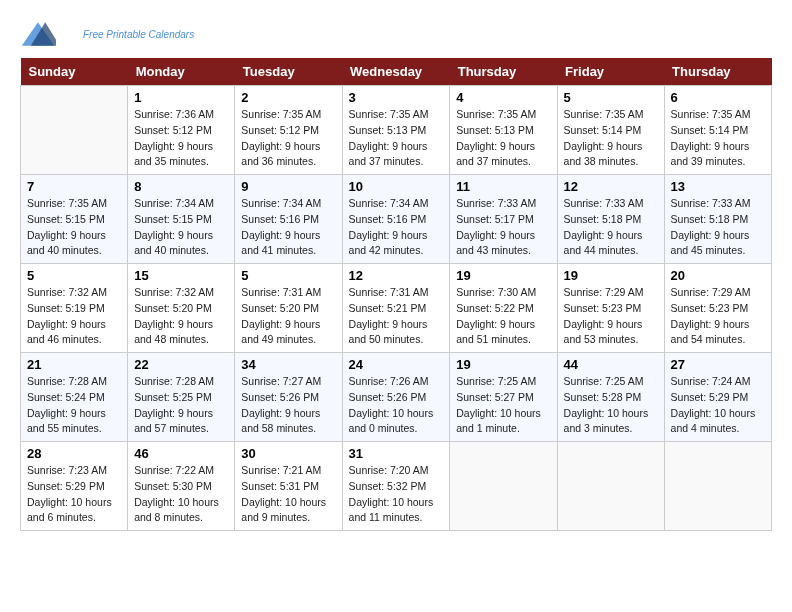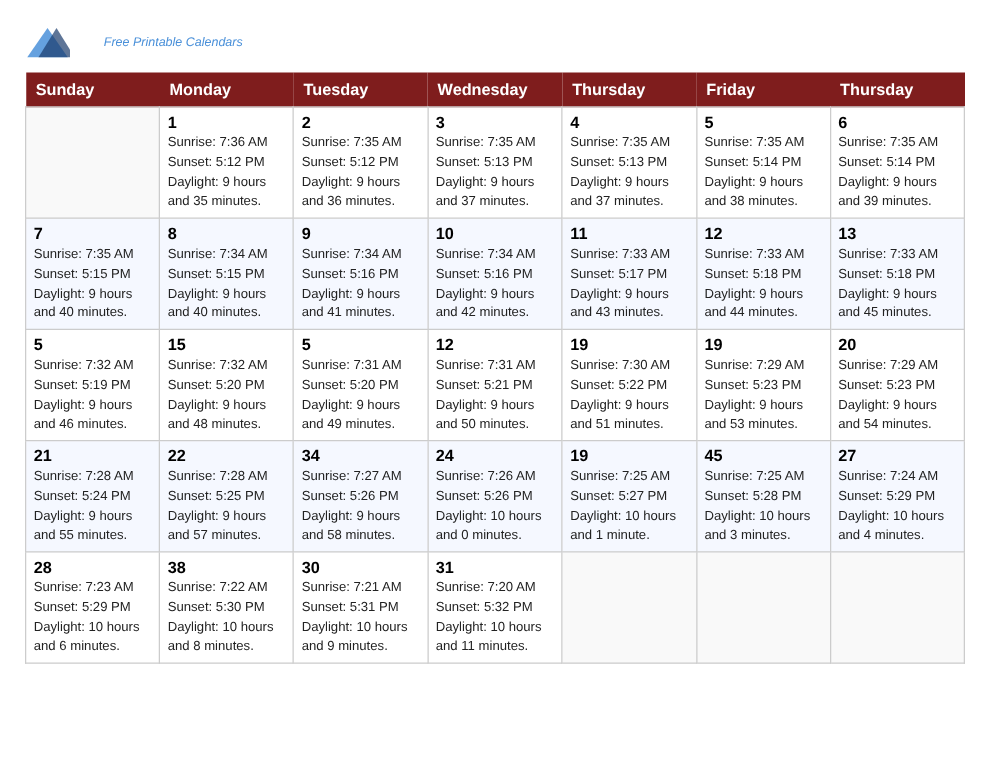--- a/index.html
+++ b/index.html
@@ -237,35 +237,35 @@
         </td>
         <td>
           <div class="day-number">24</div>
           <div class="day-info">Sunrise: 7:26 AM<br>Sunset: 5:26 PM<br>Daylight: 10 hours and 0 minutes.</div>
         </td>
         <td>
           <div class="day-number">19</div>
           <div class="day-info">Sunrise: 7:25 AM<br>Sunset: 5:27 PM<br>Daylight: 10 hours and 1 minute.</div>
         </td>
         <td>
-          <div class="day-number">45</div>
+          <div class="day-number">44</div>
           <div class="day-info">Sunrise: 7:25 AM<br>Sunset: 5:28 PM<br>Daylight: 10 hours and 3 minutes.</div>
         </td>
         <td>
           <div class="day-number">27</div>
           <div class="day-info">Sunrise: 7:24 AM<br>Sunset: 5:29 PM<br>Daylight: 10 hours and 4 minutes.</div>
         </td>
       </tr>
       <tr>
         <td>
           <div class="day-number">28</div>
           <div class="day-info">Sunrise: 7:23 AM<br>Sunset: 5:29 PM<br>Daylight: 10 hours and 6 minutes.</div>
         </td>
         <td>
-          <div class="day-number">38</div>
+          <div class="day-number">46</div>
           <div class="day-info">Sunrise: 7:22 AM<br>Sunset: 5:30 PM<br>Daylight: 10 hours and 8 minutes.</div>
         </td>
         <td>
           <div class="day-number">30</div>
           <div class="day-info">Sunrise: 7:21 AM<br>Sunset: 5:31 PM<br>Daylight: 10 hours and 9 minutes.</div>
         </td>
         <td>
           <div class="day-number">31</div>
           <div class="day-info">Sunrise: 7:20 AM<br>Sunset: 5:32 PM<br>Daylight: 10 hours and 11 minutes.</div>
         </td>

